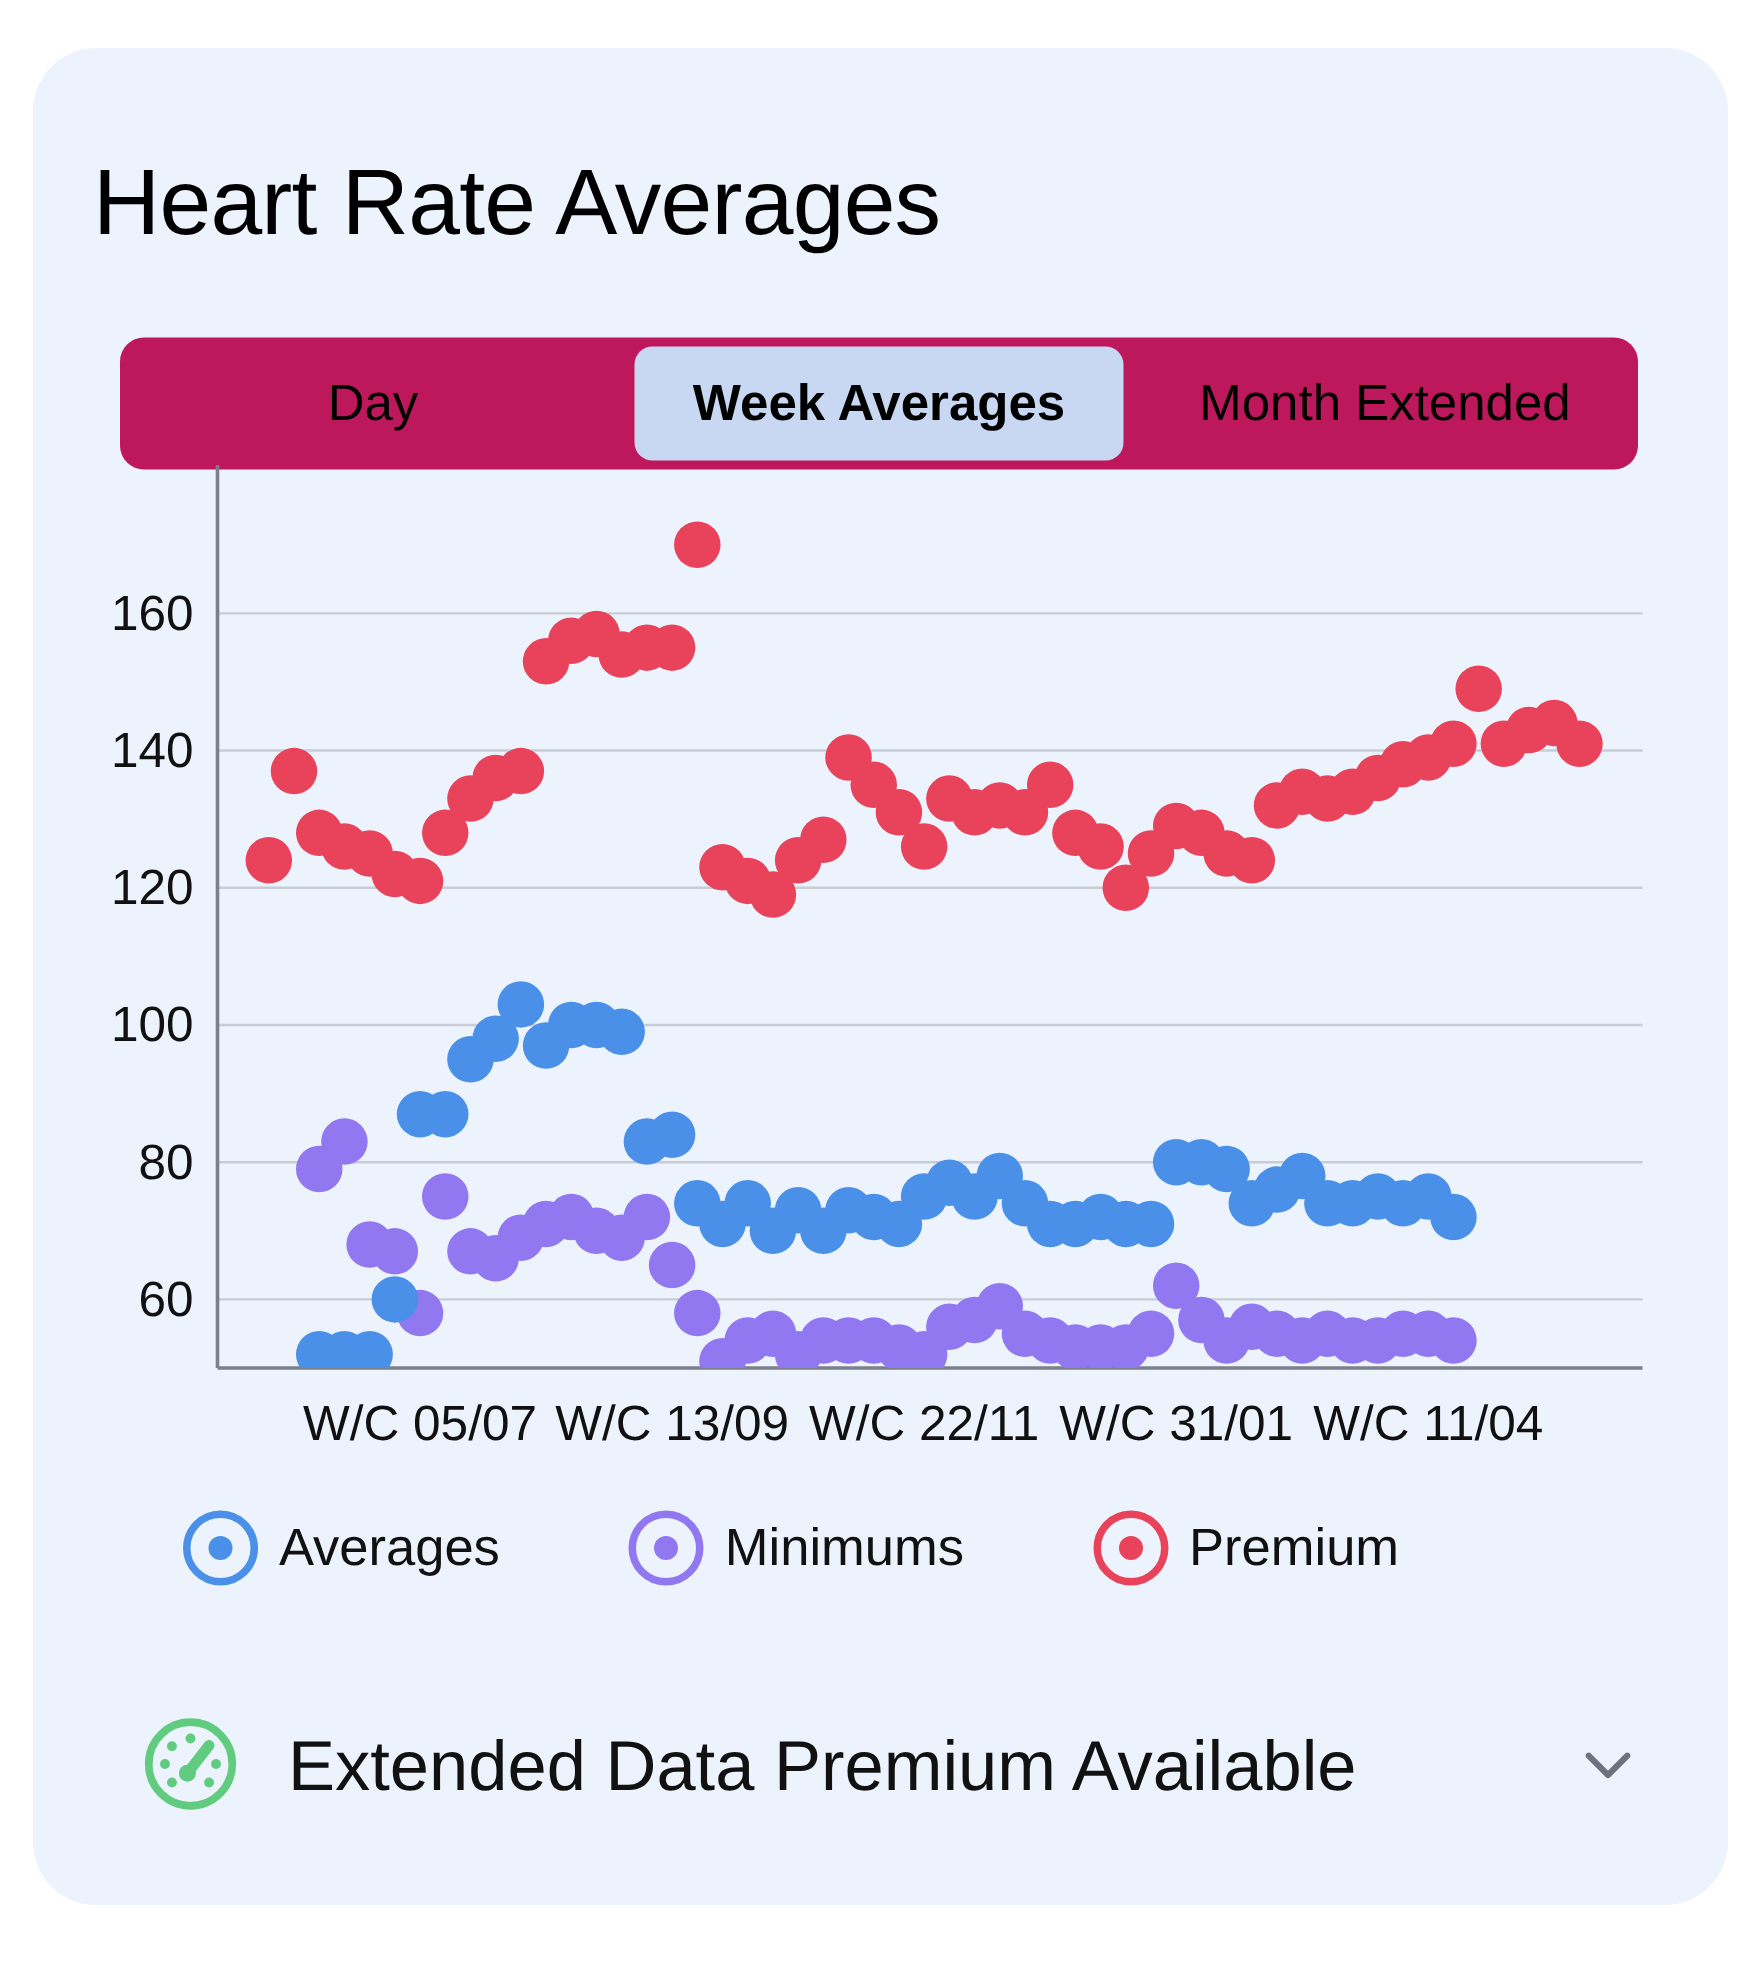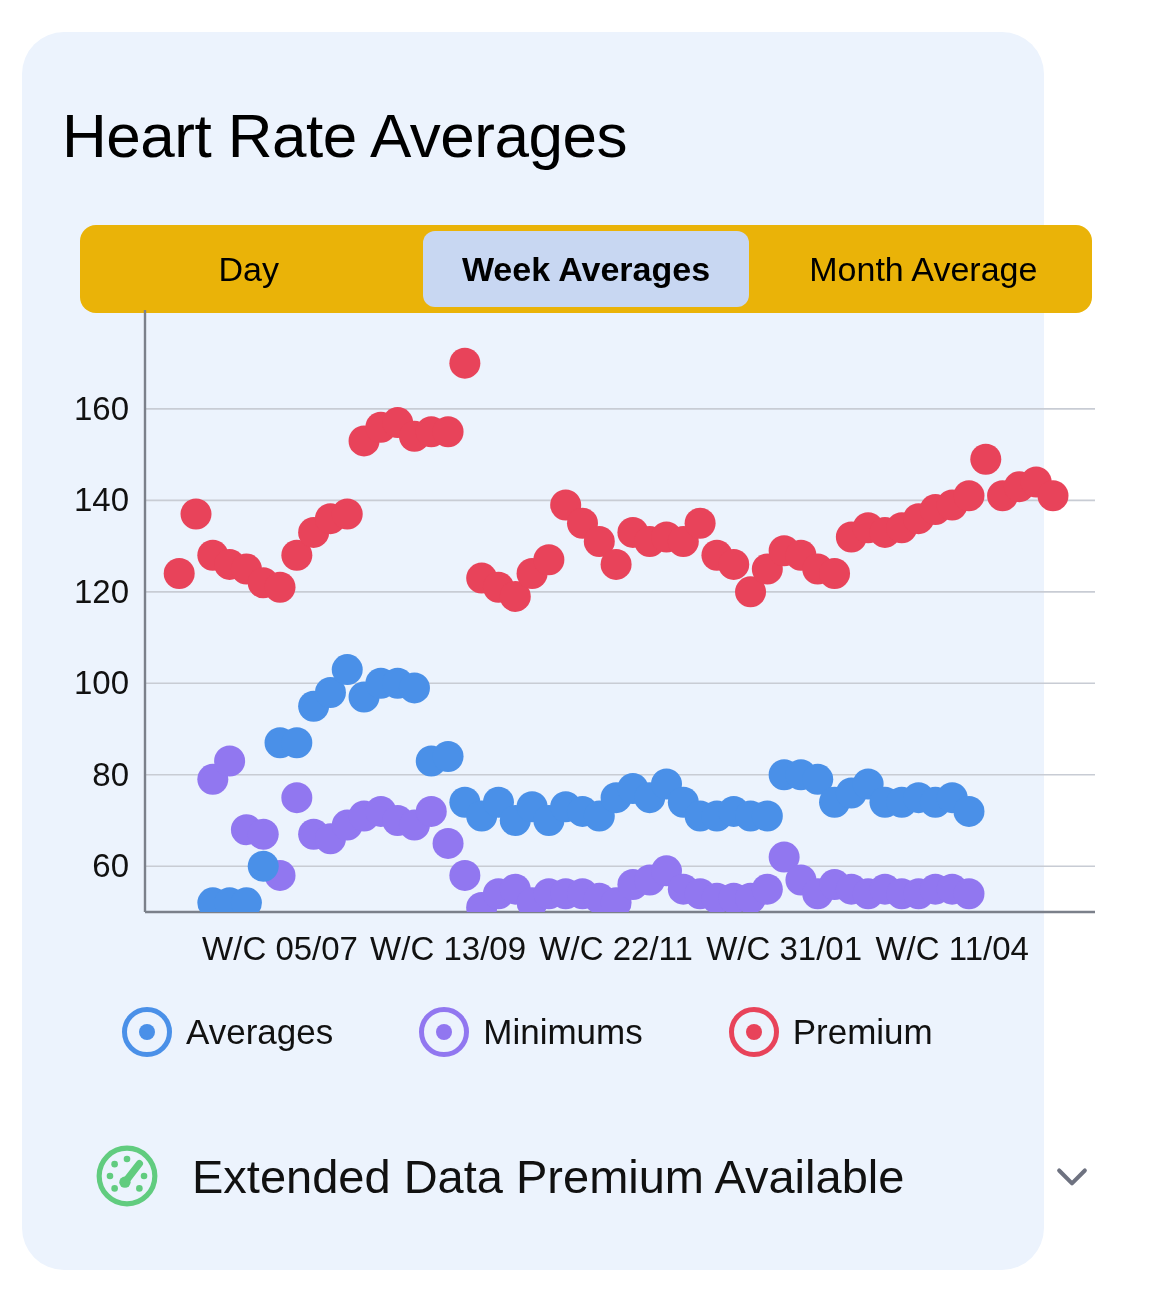--- a/index.html
+++ b/index.html
@@ -5,21 +5,21 @@
   * { box-sizing: border-box; margin: 0; padding: 0; }
   html, body {
     width: 1170px; height: 1312px;
     background: #ffffff;
     font-family: "Liberation Sans", sans-serif;
     overflow: hidden;
   }
   #card {
     position: absolute;
     left: 22px; top: 32px;
-    width: 1022px; height: 1238px;
+    width: 1130px; height: 1238px;
     background: #ecf3fd;
     border-radius: 42px;
   }
   #title {
     position: absolute;
     left: 40px; top: 68px;
     font-size: 62px;
     font-weight: 400;
     color: #000000;
     letter-spacing: -0.5px;
@@ -114,24 +114,24 @@
     flex: 0 0 auto;
   }
 </style>
 </head>
 <body>
 
 <div id="card" style="background: rgb(236, 243, 253);">
 
   <div id="title">Heart Rate Averages</div>
 
-  <div id="segmented" style="background: #eab308;">
+  <div id="segmented" style="background: #be185d;">
     <div class="seg">Day</div>
     <div class="seg selected" style="background: rgb(200, 215, 242);">Week Averages</div>
-    <div class="seg">Month Average</div>
+    <div class="seg">Month Extended</div>
   </div>
 
   <div id="chart-area">
     <svg id="chart-svg" width="1118" height="1238">
         <defs>
           <clipPath id="plotclip">
             <rect x="123" y="312" width="950" height="568"></rect>
           </clipPath>
         </defs>
         <line x1="123" y1="834.2622950819672" x2="1073" y2="834.2622950819672" stroke="#c8ccd4" stroke-width="1.6"></line>

